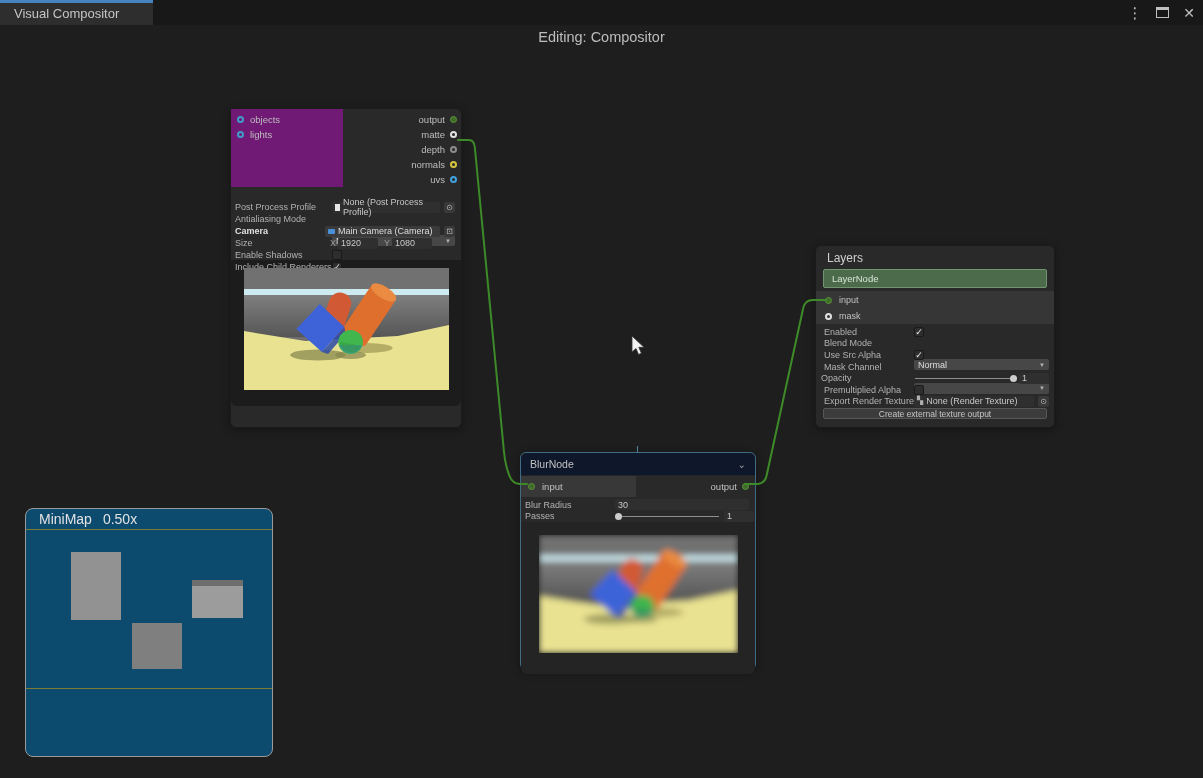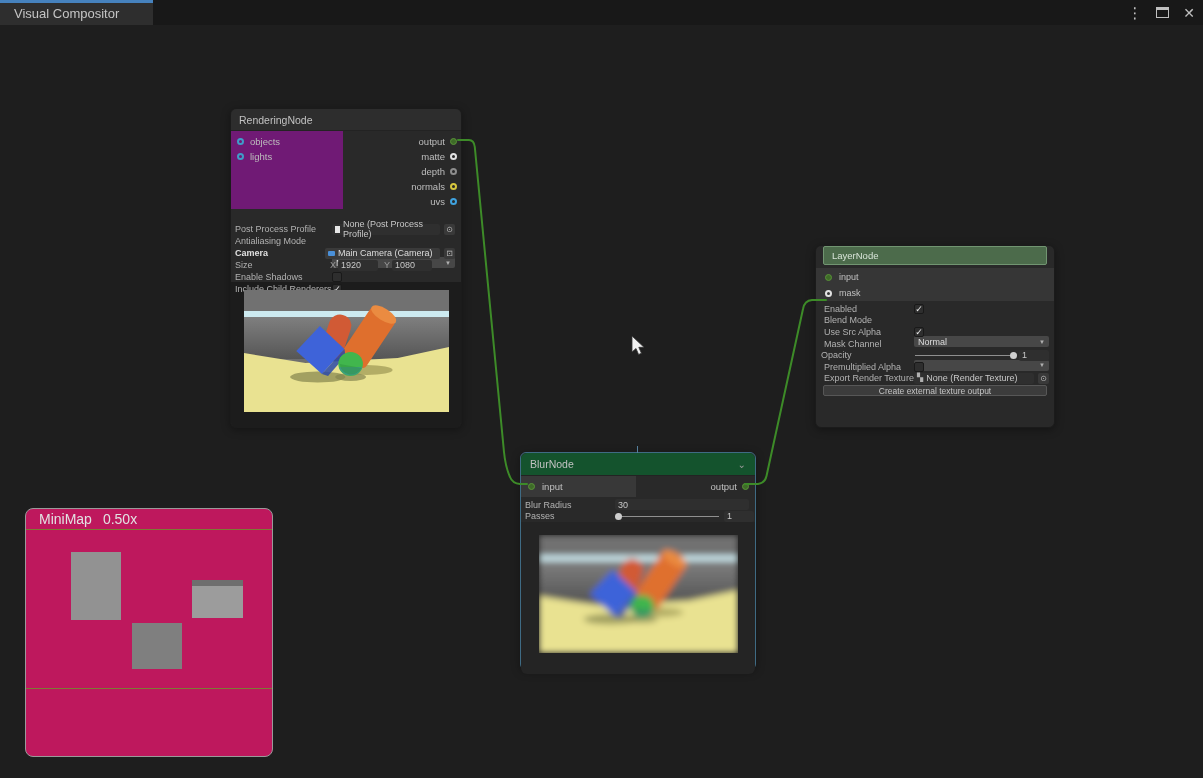--- a/index.html
+++ b/index.html
@@ -76,37 +76,37 @@
                           font-size:9px; color:#c0c0c0; }
   .layers-props { height:83px; padding-top:2px; }
   .layers-props .prow { height:11.6px; padding:0 5px 0 8px; }
   .layers-props .plabel { width:88px; }
   .lp-btn { margin:1px 7px 0 7px; height:11px; background:#3c3c3c; border:1px solid #575757; border-radius:2px;
             display:flex; align-items:center; justify-content:center; font-size:8.5px; color:#c6c6c6; }
 
   
   .blur-node { left:520px; top:452px; width:236px; height:218px; border:1px solid #3f6b84; }
   .blur-tick { position:absolute; left:116px; top:-7px; width:1px; height:7px; background:#55809c; }
-  .bn-header { height:23px; border-radius:6px 6px 0 0; background:#14532d; border-bottom:1px solid #232323;
+  .bn-header { height:23px; border-radius:6px 6px 0 0; background:#0f172a; border-bottom:1px solid #232323;
                display:flex; align-items:center; justify-content:space-between; padding:0 9px;
                color:#c2c2c2; font-size:10.5px; }
   .bn-header .chev { color:#9a9a9a; font-size:10px; }
   .bn-ports { display:flex; height:21px; }
   .bn-in { width:115px; background:#383838; display:flex; align-items:center; gap:7px;
            padding-left:7px; font-size:9.5px; color:#c0c0c0; }
   .bn-out { flex:1; display:flex; align-items:center; justify-content:flex-end; gap:5px;
             padding-right:6px; font-size:9.5px; color:#c0c0c0; }
   .bn-rows { padding-top:2px; }
   .bn-rows .prow { height:11.5px; }
   .bn-rows .plabel { width:88px; }
   .bn-preview { height:152px; background:#242424; border-radius:0 0 6px 6px; padding-top:13px; }
   .bn-preview svg { display:block; margin:0 auto; }
 
   
-  .minimap { position:absolute; left:25px; top:508px; width:248px; height:249px; background:#be185d;
+  .minimap { position:absolute; left:25px; top:508px; width:248px; height:249px; background:#0c4a6e;
              border:1px solid #9a9a9a; border-radius:8px; }
   .mm-header { height:20px; display:flex; align-items:center; gap:11px; padding-left:13px;
                color:#e2e2e2; font-size:14px; }
   .mm-viewport { position:relative; height:160px; border-top:1px solid #7c7c34; border-bottom:1px solid #7c7c34; }
   .mm-rect { position:absolute; background:#929292; }
   .mm-rect-a { left:45px; top:22px; width:50px; height:68px; }
   .mm-rect-b { left:106px; top:93px; width:50px; height:46px; background:#7f7f7f; }
   .mm-rect-c { left:166px; top:50px; width:51px; height:38px; background:#9c9c9c; }
   .mm-rect-c .mm-titlebar { height:6px; background:#6e6e6e; }
 
@@ -157,23 +157,23 @@
 
   <div class="titlebar">
     <div class="tab">Visual Compositor</div>
     <div class="tb-icons">
       <div class="kebab">⋮</div>
       <div class="maxi"></div>
       <div class="closex">✕</div>
     </div>
   </div>
 
+  <div class="editing-label">Editing: Compositor</div>
 
   <div class="node rendering-node">
-    <div class="node-header">RenderingNode</div>
 
     <div class="rn-ports">
       <div class="rn-in">
         <div class="in-row">
           <span class="port r-cyan"></span>
           <span>objects</span>
         </div>
         <div class="in-row">
           <span class="port r-cyan"></span>
           <span>lights</span>
@@ -249,20 +249,21 @@
     </div>
 
     <div class="rn-preview">
       <svg width="205" height="122" viewBox="0 0 200 122" preserveAspectRatio="none">
         <use href="#scene3d"></use>
       </svg>
     </div>
   </div>
 
   <div class="node layers-node">
+    <div class="layers-header">Layers</div>
     <div class="layer-row">LayerNode</div>
     <div class="layers-ports">
       <div class="in-row">
         <span class="port p-green"></span>
         <span>input</span>
       </div>
       <div class="in-row">
         <span class="port r-white"></span>
         <span>mask</span>
       </div>

